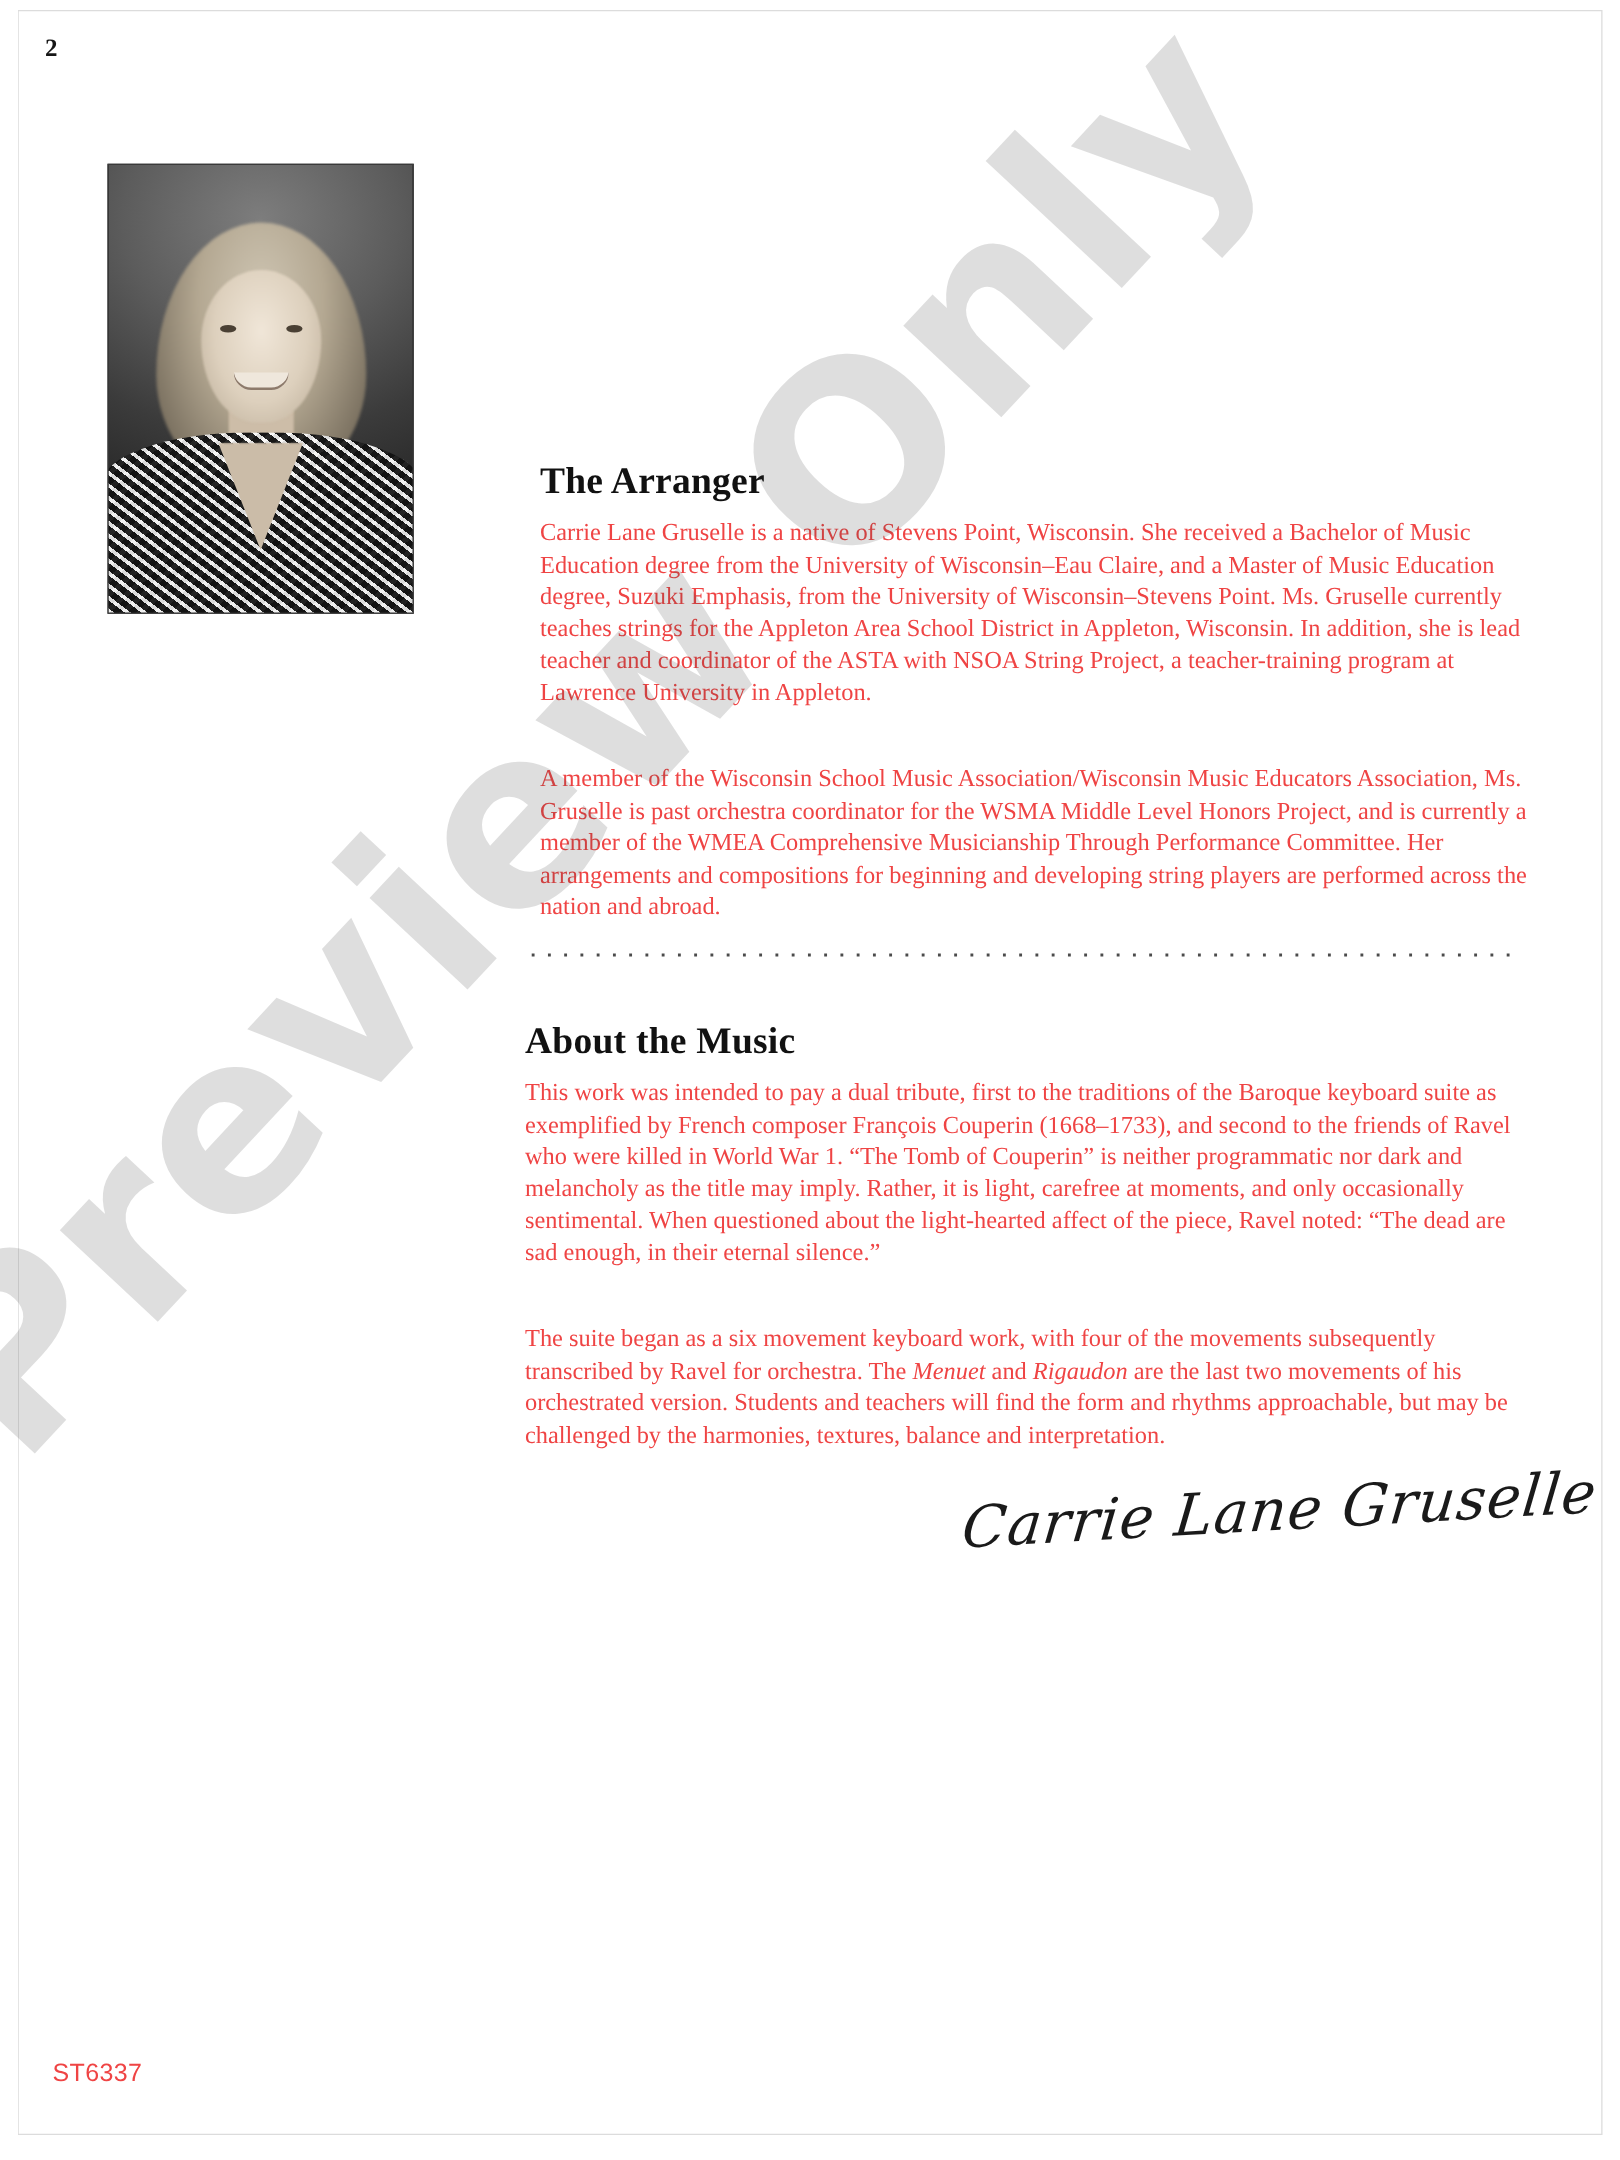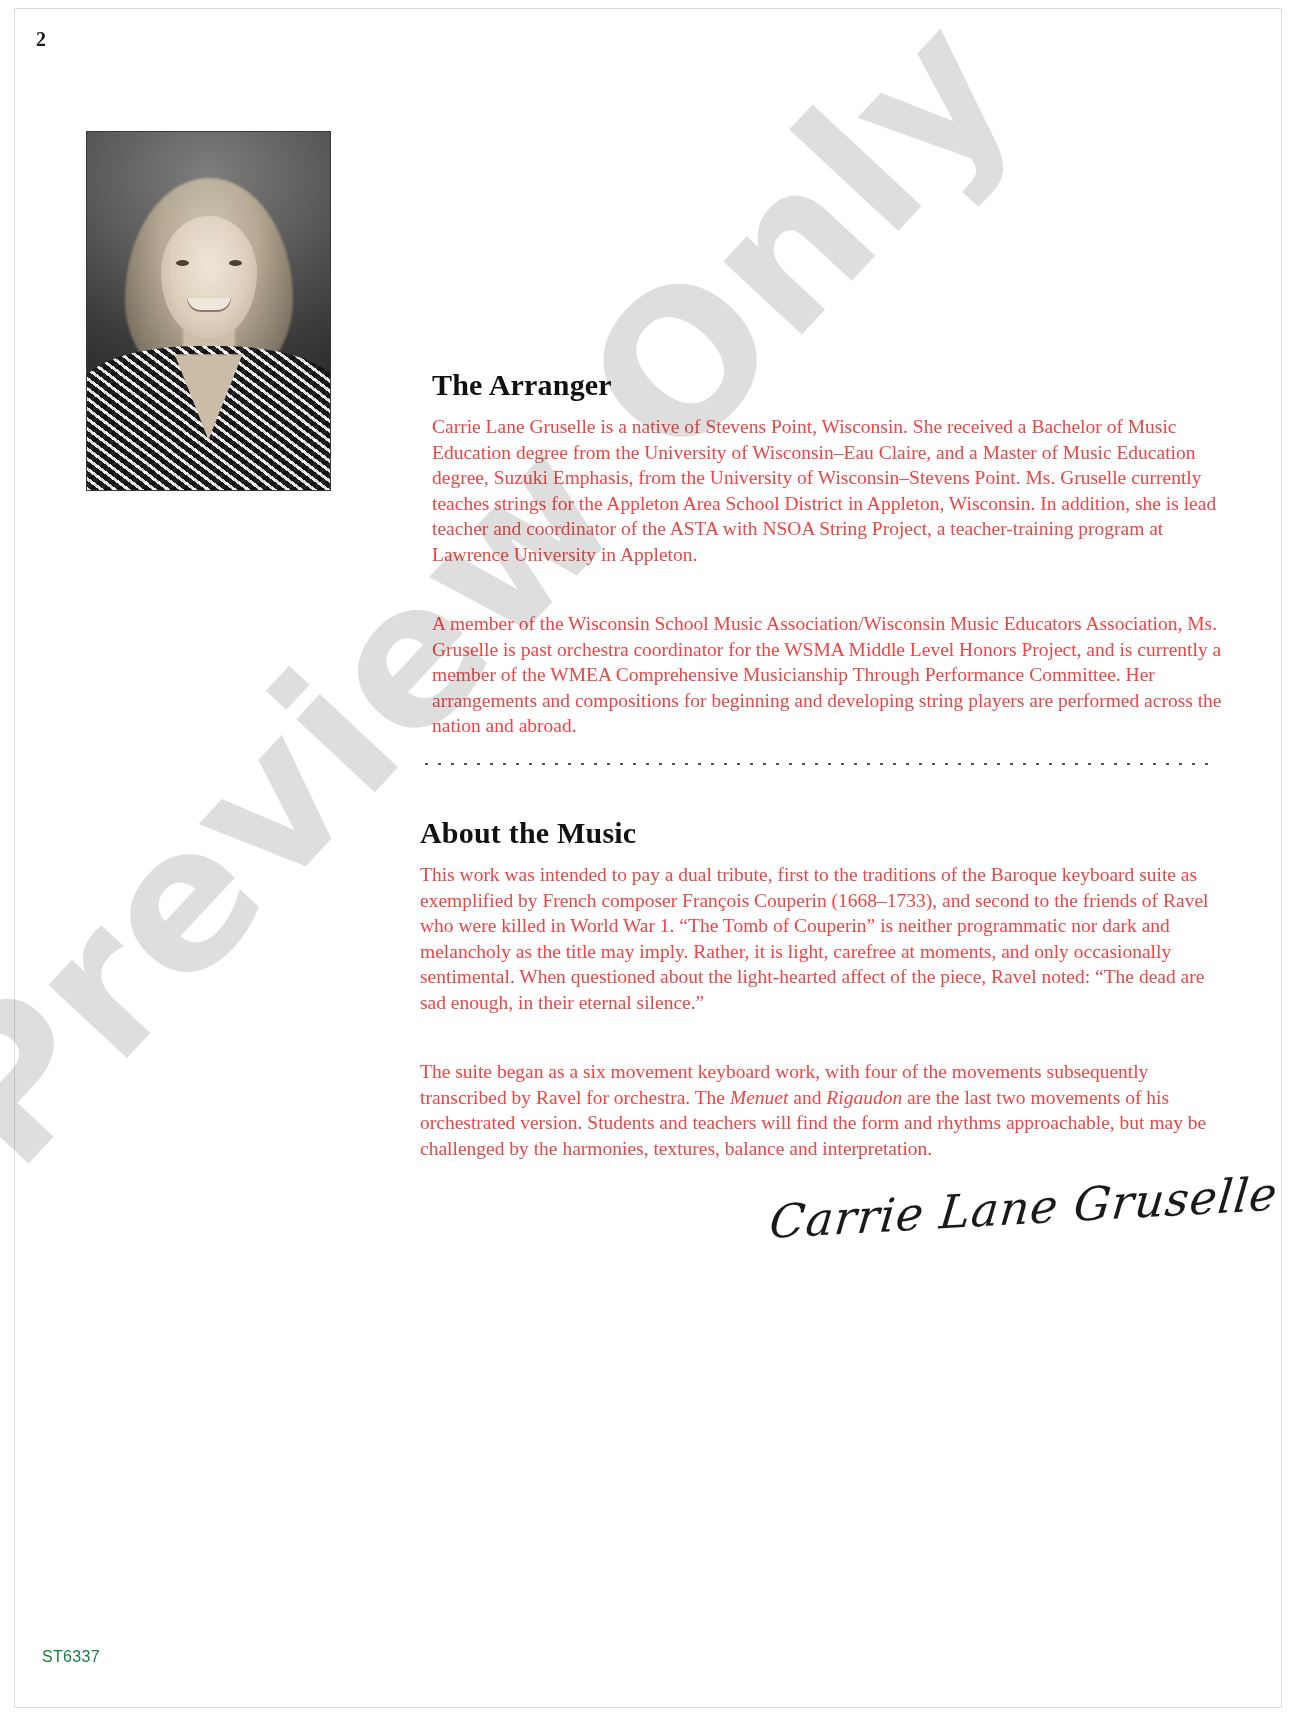--- a/index.html
+++ b/index.html
@@ -211,22 +211,22 @@
     transform: rotate(-3.2deg) skewX(-9deg);
     transform-origin: left center;
     letter-spacing: 1px;
   }
   
   .footer-code {
     position: absolute;
     left: 42px;
     top: 1648px;
     font-family: "Liberation Sans", sans-serif;
-    font-size: 16px;
-    color: #15803d;
+    font-size: 20px;
+    color: #ef4444;
     letter-spacing: 0.3px;
   }
 </style>
 </head>
 <body>
 
 <div class="page">
 
   <div class="page-edge"></div>
 

